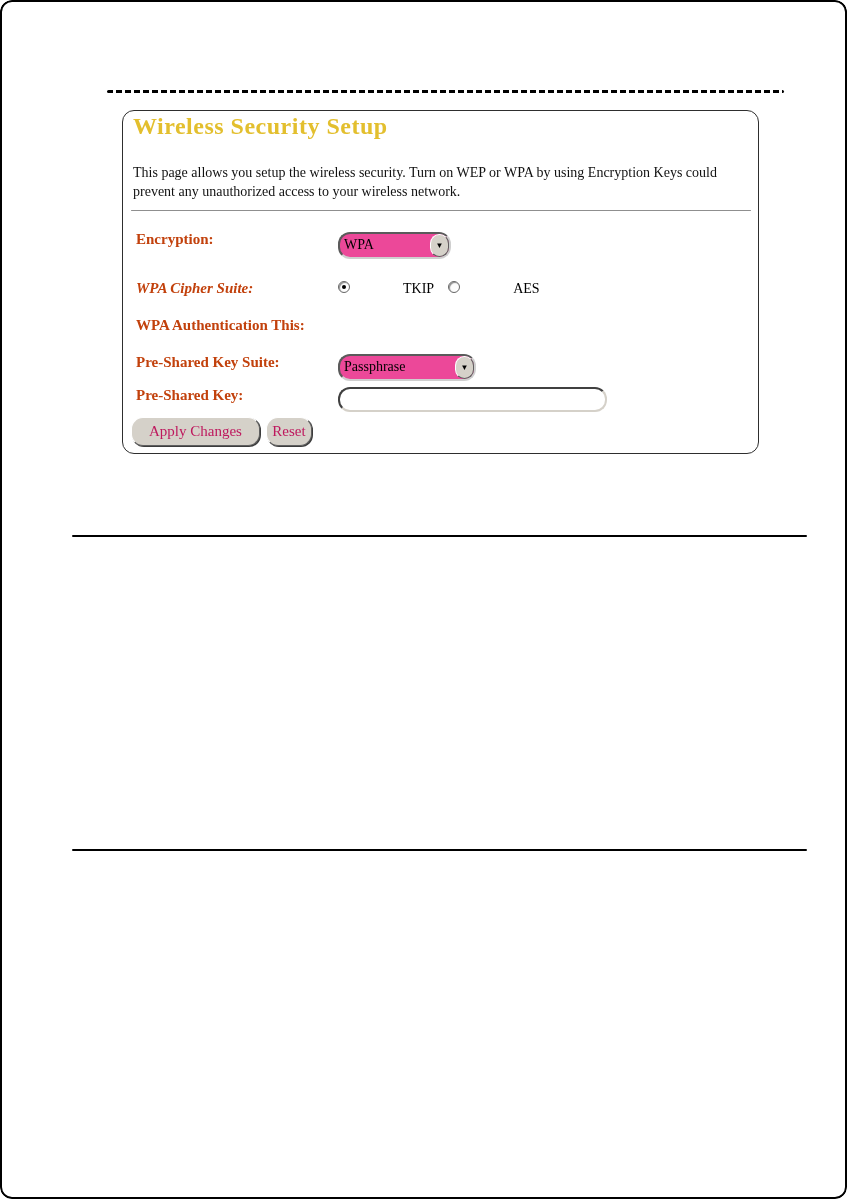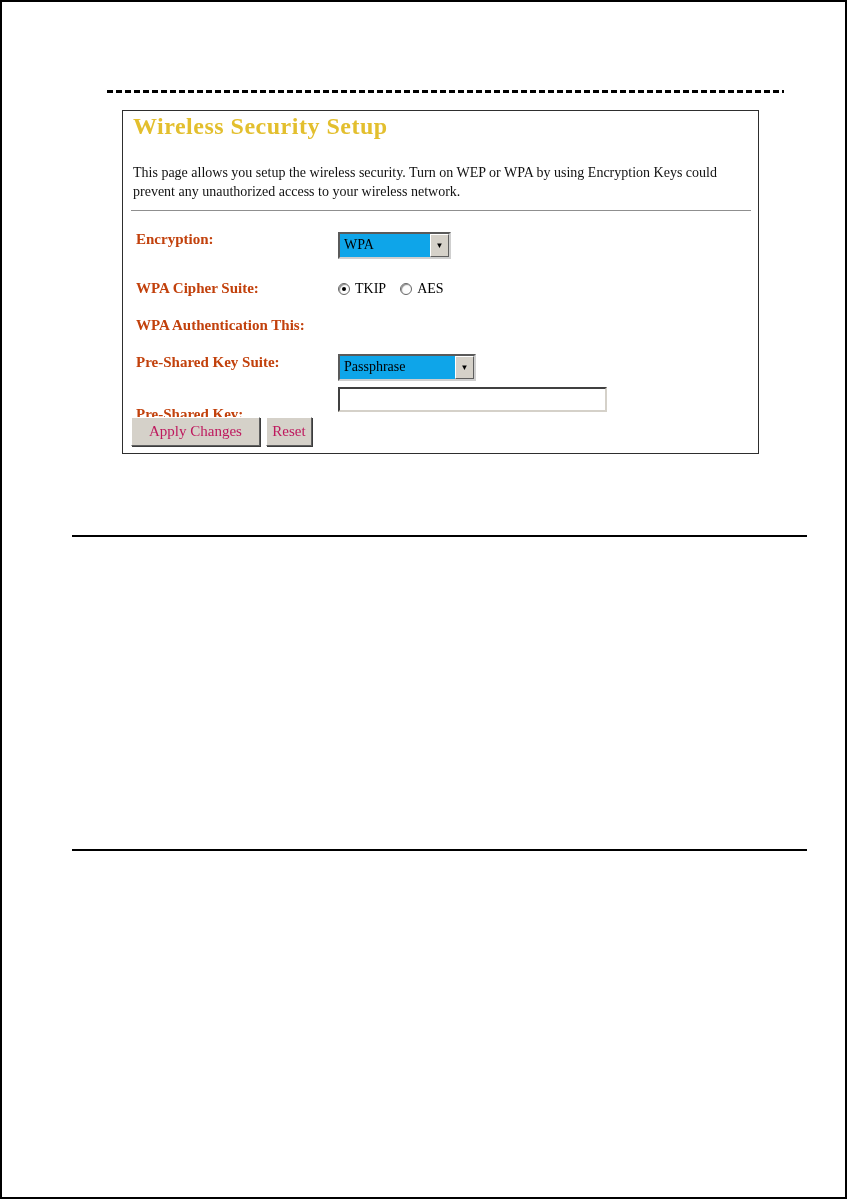--- a/index.html
+++ b/index.html
@@ -1,15 +1,15 @@
 <!DOCTYPE html>
 <html><head>
 <meta charset="utf-8">
 <style>
-  * { margin:0; padding:0; box-sizing:border-box; }
+  * { margin:0; padding:0; box-sizing:border-box;border-radius:12px; }
   html,body { background:#fff; }
   body { font-family:"Liberation Serif", serif; color:#000; }
 
   .page {
     position:relative; width:847px; height:1199px;
     border:2px solid #000; background:#fff; overflow:hidden;
   }
 
   .dashed-rule {
     position:absolute; left:105px; top:88px; width:677px; height:3px;
@@ -39,36 +39,36 @@
     position:absolute; left:8px; top:99px; width:620px; height:1px; background:#8f8f8f;
   }
 
   .field-label {
     position:absolute; left:13px;
     font-size:15px; font-weight:bold; color:#c2410c; white-space:nowrap;
   }
 
   
   .combo {
-    position:absolute; height:27px; background:#0ea5e9;
+    position:absolute; height:27px; background:#ec4899;
     border:2px solid; border-color:#5a5a5a #cfcfcf #cfcfcf #5a5a5a;
     display:flex; align-items:stretch; cursor:default;
   }
   .combo-value {
     flex:1; font-size:14px; padding:3px 2px 0 4px; overflow:hidden; white-space:nowrap;
   }
   .combo-btn {
     width:19px; background:#d5d1c9; display:flex; align-items:center; justify-content:center;
     border:1px solid; border-color:#fff #5f5f5f #5f5f5f #fff; cursor:pointer;
   }
   .combo-arrow { font-size:8px; line-height:1; color:#000; }
 
   
   .radio-group { position:absolute; display:flex; align-items:center; }
-  .radio-opt { display:flex; align-items:center; margin-right:14px; cursor:pointer; }
+  .radio-opt { display:flex; align-items:flex-start; margin-right:14px; cursor:pointer;gap:48px; }
   .radio-circle {
     width:12px; height:12px; border-radius:50%; background:#fdfdfd;
     border:1px solid #666;
     box-shadow:inset 1px 1px 1px rgba(0,0,0,0.45), inset -1px -1px 1px rgba(255,255,255,0.9);
     margin-right:5px; position:relative; flex:0 0 auto;
   }
   .radio-circle.checked::after {
     content:""; position:absolute; left:3px; top:3px; width:4px; height:4px;
     border-radius:50%; background:#000;
   }
@@ -106,21 +106,21 @@
     <div class="panel-hr"></div>
 
     <div class="field-label" style="top:120px;">Encryption:</div>
     <div class="combo" style="left:215px; top:121px; width:113px;">
       <div class="combo-value">WPA</div>
       <div class="combo-btn">
         <span class="combo-arrow">▼</span>
       </div>
     </div>
 
-    <div class="field-label" style="top:169px;">WPA Cipher Suite:</div>
+    <div class="field-label" style="top:169px;font-style:italic;">WPA Cipher Suite:</div>
     <div class="radio-group" style="left:215px; top:170px;">
       <label class="radio-opt">
         <span class="radio-circle checked"></span>
         <span class="radio-label">TKIP</span>
       </label>
       <label class="radio-opt">
         <span class="radio-circle"></span>
         <span class="radio-label">AES</span>
       </label>
     </div>
@@ -128,21 +128,21 @@
     <div class="field-label" style="top:206px;">WPA Authentication This:</div>
 
     <div class="field-label" style="top:243px;">Pre-Shared Key Suite:</div>
     <div class="combo" style="left:215px; top:243px; width:138px;">
       <div class="combo-value">Passphrase</div>
       <div class="combo-btn">
         <span class="combo-arrow">▼</span>
       </div>
     </div>
 
-    <div class="field-label" style="top:295px;text-decoration:underline;">Pre-Shared Key:</div>
+    <div class="field-label" style="top:276px;">Pre-Shared Key:</div>
     <input type="text" class="text-input" style="left: 215px; top: 276px; width: 269px;" value="">
 
     <button class="btn" style="left:8px; top:306px; width:129px;">Apply Changes</button>
     <button class="btn" style="left:143px; top:306px; width:46px;">Reset</button>
 
   </div>
 
   <div class="solid-rule r1"></div>
   <div class="solid-rule r2"></div>
 

